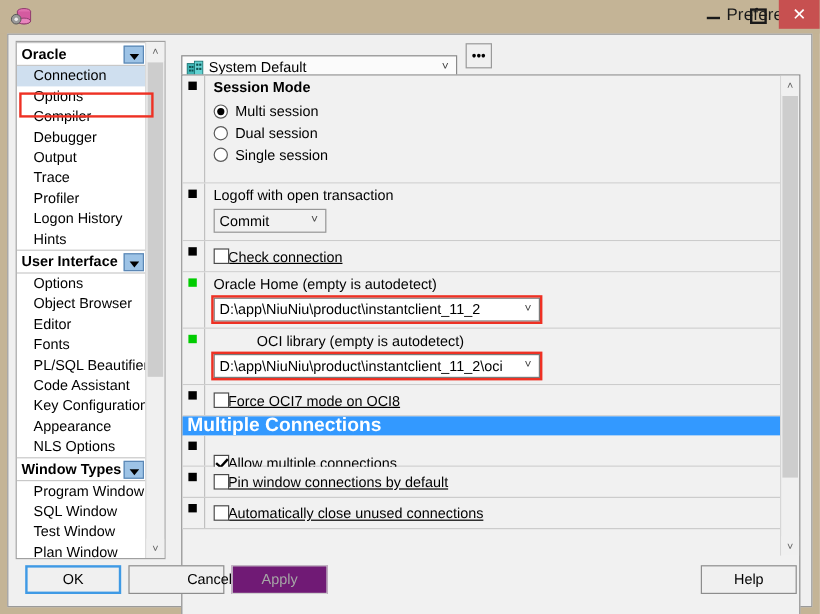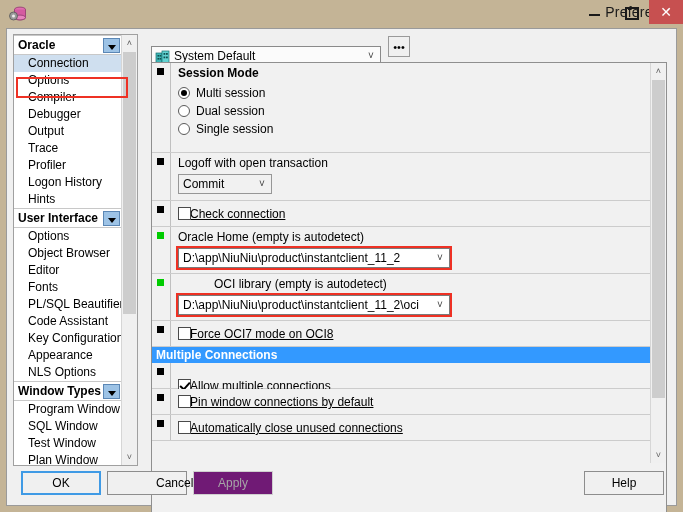--- a/index.html
+++ b/index.html
@@ -379,21 +379,21 @@
     font-size: 12px;
     color: #000;
     white-space: nowrap;
   }
   .section-head {
     position: relative;
     height: 16px;
     background: #3399ff;
     color: #ffffff;
     font-weight: bold;
-    font-size: 12px;
+    font-size: 16px;
     line-height: 16px;
     padding-left: 4px;
     box-sizing: border-box;
   }
   .prefs-scroll {
     position: absolute;
     right: 0; top: 0;
     width: 16px;
     height: 400px;
     background: #f0f0f0;

